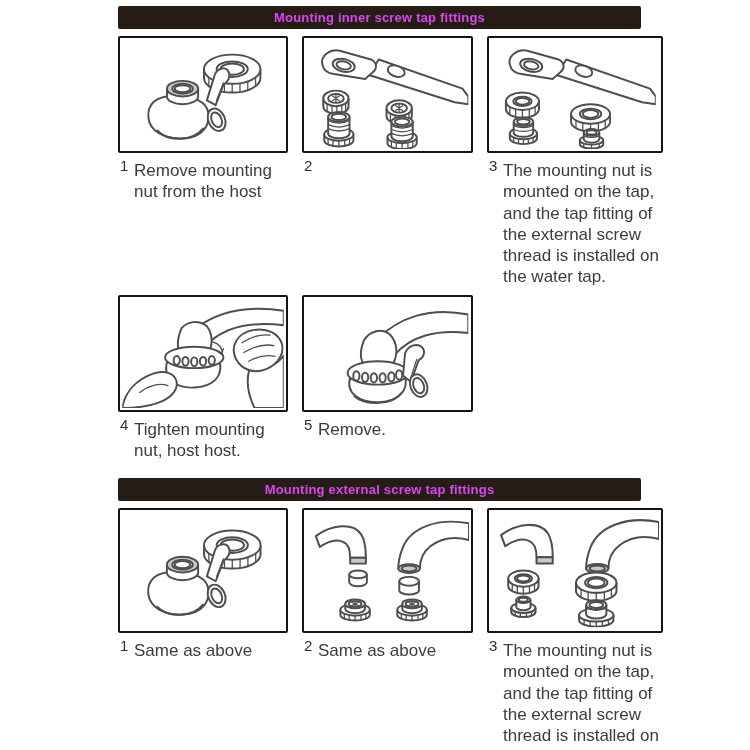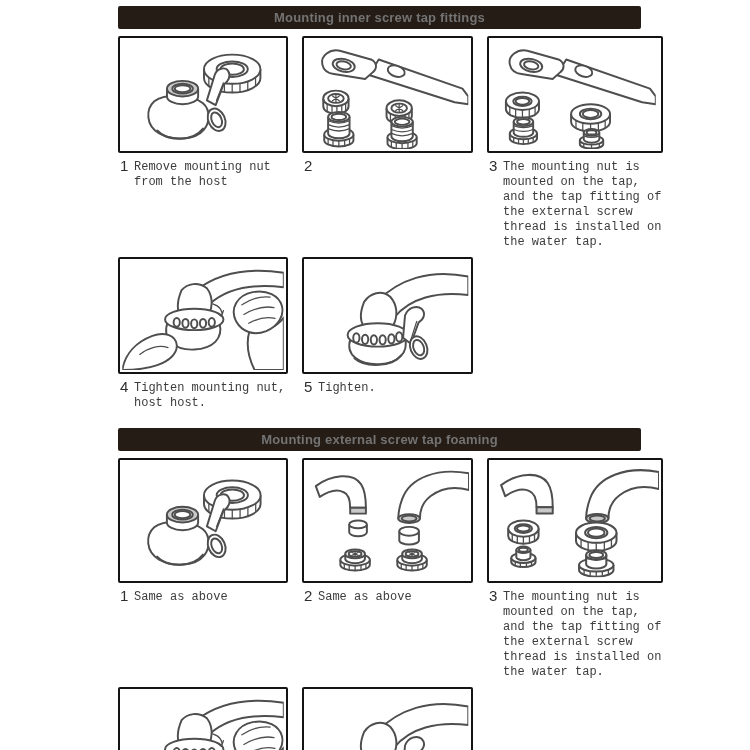--- a/index.html
+++ b/index.html
@@ -1,31 +1,31 @@
 <!DOCTYPE html>
 <html><head>
 <meta charset="utf-8">
 <style>
   html,body{margin:0;padding:0;background:#ffffff;}
   body{width:750px;height:750px;font-family:"Liberation Sans",sans-serif;-webkit-font-smoothing:antialiased;}
   .canvas{position:relative;width:750px;height:750px;background:#ffffff;overflow:hidden;}
   .content{position:absolute;left:118px;top:6px;width:545px;}
-  .banner{width:523px;height:23px;margin:0 auto 0 0;background:#251c15;color:#737373;
+  .banner{width:523px;height:23px;margin:0 auto 0 0;background:#251c15;color:#d946ef;
           display:flex;align-items:center;justify-content:center;
           font-size:13px;font-weight:bold;letter-spacing:.2px;border-radius:2px;}
   .sec2{margin-top:10px;}
   .grid{display:grid;grid-template-columns:170px 171px 176px;column-gap:14px;margin-top:7px;}
   .grid.caps{margin-top:0;}
   .box{height:117px;border:2px solid #141414;border-radius:2px;background:#ffffff;
        box-sizing:border-box;padding:2px;}
   .box.tall{height:125px;}
   .illu{width:100%;height:100%;display:block;}
   .caption{display:flex;gap:5px;padding:5px 0 7px 2px;color:#3c3c3c;}
   .caption .num{font-size:15px;line-height:1.1;color:#2e2e2e;min-width:9px;}
-  .caption .txt{font-size:12px;line-height:1.25;padding-top:2px;font-family:Liberation Mono, monospace;}
+  .caption .txt{font-size:17px;line-height:1.25;padding-top:2px;}
   .spacer{visibility:hidden;}
   
   .s-ln{fill:none;stroke:#4e4e4e;stroke-width:2;stroke-linecap:round;stroke-linejoin:round;}
   .s-fw{fill:#ffffff;stroke:#4e4e4e;stroke-width:2;stroke-linejoin:round;}
   .s-fg{fill:#c9c9c9;stroke:#4e4e4e;stroke-width:2;stroke-linejoin:round;}
   .s-th{fill:none;stroke:#4e4e4e;stroke-width:1.3;stroke-linecap:round;}
 </style>
 </head>
 <body>
 
@@ -263,29 +263,29 @@
         <div class="spacer"></div>
       </div>
 
       <div class="grid caps">
         <div class="caption">
           <span class="num">4</span>
           <span class="txt">Tighten mounting nut, host host.</span>
         </div>
         <div class="caption">
           <span class="num">5</span>
-          <span class="txt">Tighten.</span>
+          <span class="txt">Remove.</span>
         </div>
         <div class="spacer"></div>
       </div>
     </div>
 
     <div class="sec2">
       <div class="banner">
-        <span>Mounting external screw tap foaming</span>
+        <span>Mounting external screw tap fittings</span>
       </div>
 
       <div class="grid">
         <div class="box tall">
           <svg class="illu" viewBox="0 0 166 112">
               <use href="#sym-host-nut"></use>
             </svg>
         </div>
         <div class="box tall">
           <svg class="illu" viewBox="0 0 166 112">

